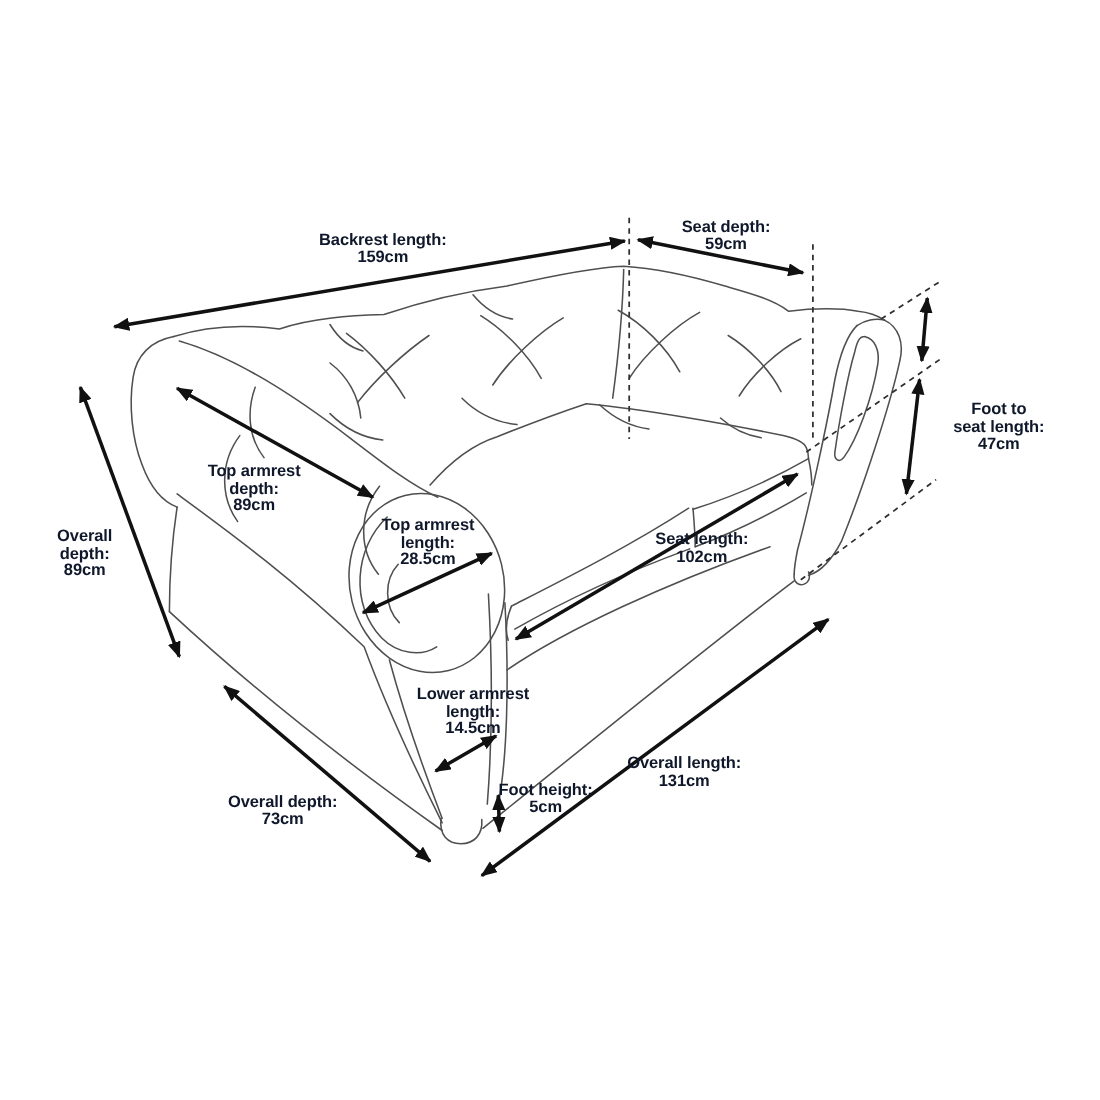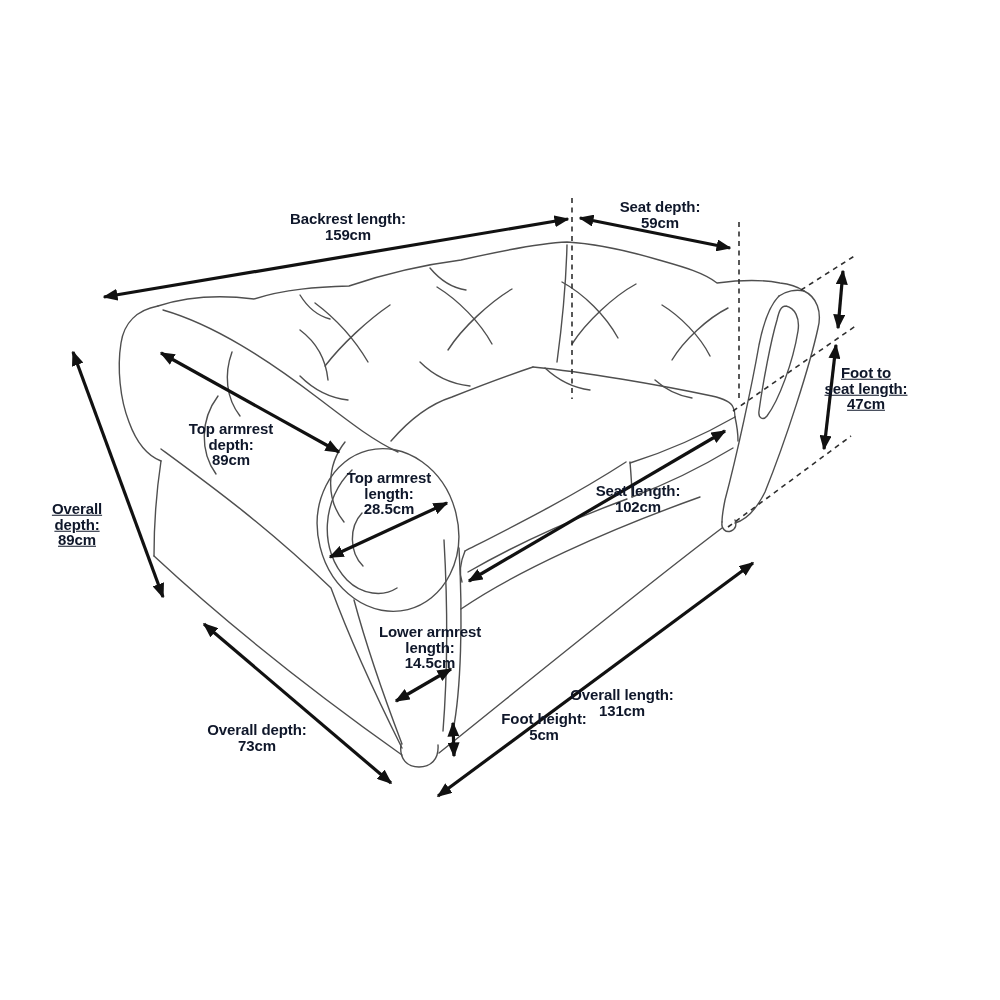--- a/index.html
+++ b/index.html
@@ -167,27 +167,27 @@
     <span>Backrest length:</span>
     <span>159cm</span>
   </div>
 
   <div class="mlabel" style="left:660px; top:214px;">
     <span>Seat depth:</span>
     <span>59cm</span>
   </div>
 
 
-  <div class="mlabel" style="left:866px; top:388px;text-decoration:underline;">
+  <div class="mlabel" style="left:908px; top:388px;">
     <span>Foot to</span>
     <span>seat length:</span>
     <span>47cm</span>
   </div>
 
-  <div class="mlabel" style="left:77px; top:524px;text-decoration:underline;">
+  <div class="mlabel" style="left:77px; top:503px;">
     <span>Overall</span>
     <span>depth:</span>
     <span>89cm</span>
   </div>
 
   <div class="mlabel" style="left:231px; top:444px;">
     <span>Top armrest</span>
     <span>depth:</span>
     <span>89cm</span>
   </div>
@@ -202,21 +202,21 @@
     <span>Seat length:</span>
     <span>102cm</span>
   </div>
 
   <div class="mlabel" style="left:430px; top:647px;">
     <span>Lower armrest</span>
     <span>length:</span>
     <span>14.5cm</span>
   </div>
 
-  <div class="mlabel" style="left:496px; top:726px;margin-left:48px;">
+  <div class="mlabel" style="left:496px; top:726px;">
     <span>Foot height:</span>
     <span>5cm</span>
   </div>
 
   <div class="mlabel" style="left:622px; top:702px;">
     <span>Overall length:</span>
     <span>131cm</span>
   </div>
 
   <div class="mlabel" style="left:257px; top:737px;">

